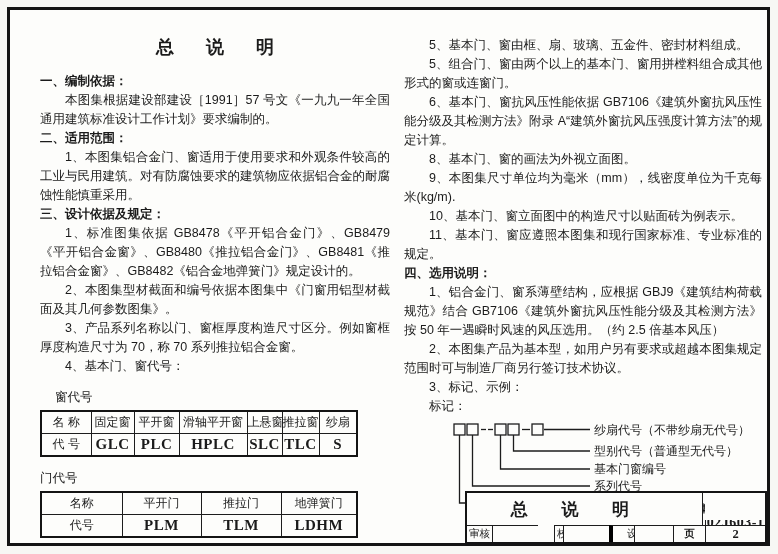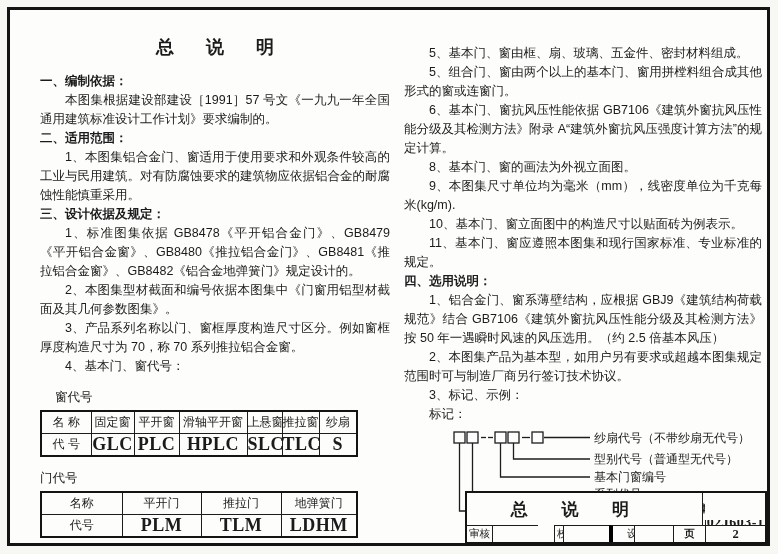--- a/index.html
+++ b/index.html
@@ -9,40 +9,40 @@
     font-family:"Liberation Sans","DejaVu Sans",sans-serif;
     color:#1b1b1b;
     overflow:hidden;
   }
   .frame{
     position:absolute;left:7px;top:7px;width:763px;height:539px;
     box-sizing:border-box;border:3px solid #141414;background:#fdfdfb;
   }
   .col{position:absolute;font-size:12.5px;line-height:19px;text-align:justify;}
   .col-left{left:40px;top:36px;width:350px;}
-  .col-right{left:404px;top:44px;width:358px;}
+  .col-right{left:404px;top:36px;width:358px;}
   .doc-title{
     font-size:18px;font-weight:bold;text-align:center;margin:0 0 14px 0;
     letter-spacing:0.75em;padding-left:0.75em;line-height:22px;
   }
   .col p{margin:0;}
   .col p.h{font-weight:bold;text-indent:0;}
   .col p.p{text-indent:2em;}
   .col p.lbl{text-indent:1.2em;margin-top:12px;}
   table.codes{
     border-collapse:collapse;margin:3px 0 9px 0;
     border:2px solid #141414;table-layout:fixed;width:316px;
   }
   table.codes td{
     border:1px solid #1d1d1d;text-align:center;vertical-align:middle;
     height:19px;padding:1px 0;font-size:12px;overflow:hidden;white-space:nowrap;
   }
   table.codes td.code{
     font-family:"Liberation Serif","DejaVu Serif",serif;
-    font-weight:bold;font-size:18px;letter-spacing:0.5px;
+    font-weight:bold;font-size:15px;letter-spacing:0.5px;
   }
   .mark-diagram{display:block;margin-top:4px;}
   .mark-diagram text{
     font-size:12px;fill:#1b1b1b;
     font-family:"Liberation Sans","DejaVu Sans",sans-serif;
   }
   .mark-diagram line,.mark-diagram polyline{
     stroke:#1d1d1d;stroke-width:1.3;fill:none;
   }
   .mark-diagram rect{fill:#fdfdfb;stroke:#1d1d1d;stroke-width:1.3;}

